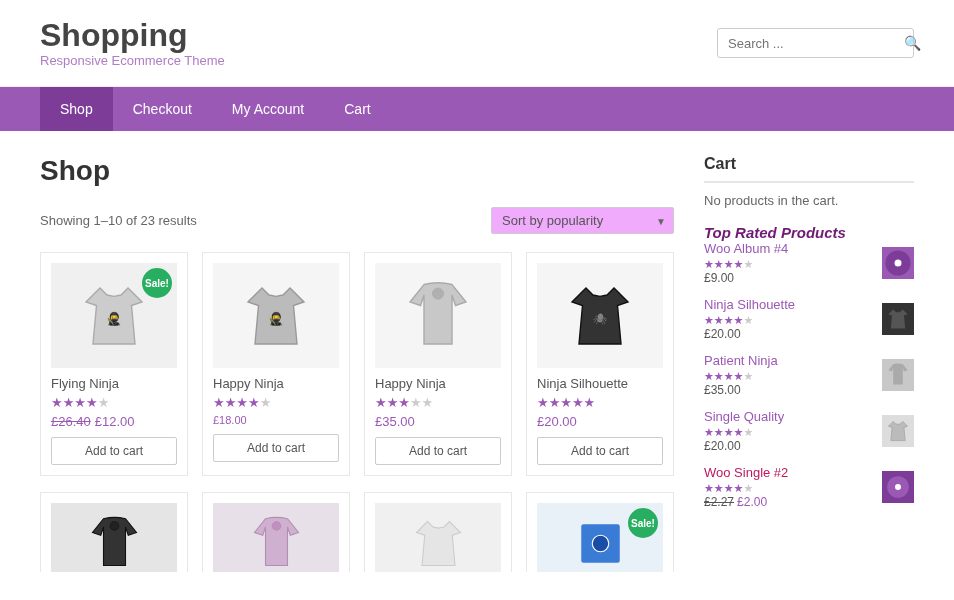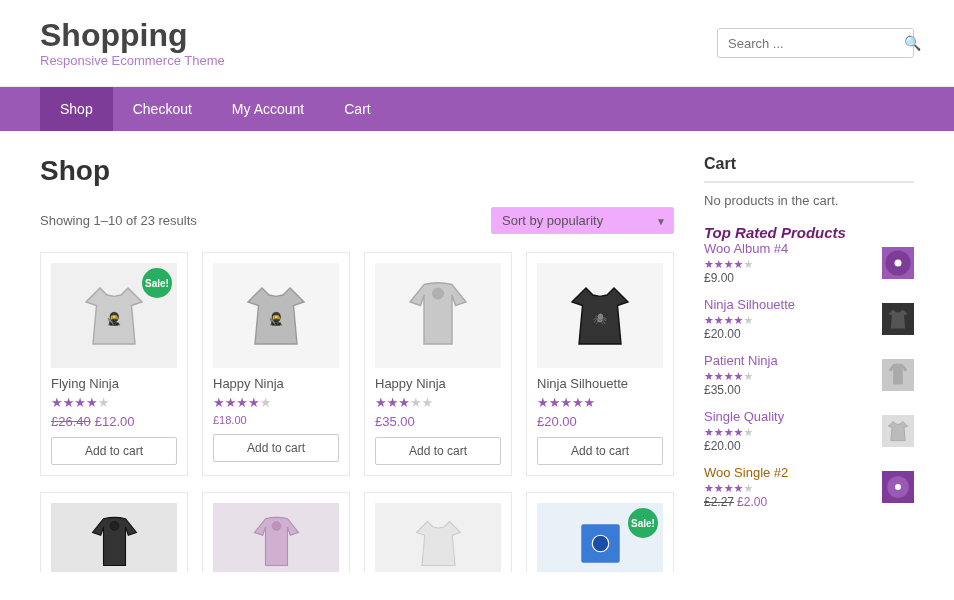--- a/index.html
+++ b/index.html
@@ -202,21 +202,21 @@
         </div>
         <div style="width:32px;height:32px;background:#ddd;margin-left:8px;display:flex;align-items:center;justify-content:center;">
           <svg width="24" height="24" viewBox="0 0 40 40">
               <polygon points="12,4 4,12 10,14 8,36 32,36 30,14 36,12 28,4 24,8 20,9 16,8" fill="#bbb" stroke="#999" stroke-width="1"></polygon>
             </svg>
         </div>
       </div>
 
       <div style="display:flex;align-items:center;justify-content:space-between;margin-bottom:12px;">
         <div style="flex:1;">
-          <div style="color:#a16207;font-size:13px;margin-bottom:2px;cursor:pointer;">Woo Single #2</div>
+          <div style="color:#be185d;font-size:13px;margin-bottom:2px;cursor:pointer;">Woo Single #2</div>
           <div style="font-size:11px;color:#9b59b6;">★★★★<span style="color:#ccc;">★</span></div>
           <div style="font-size:12px;color:#555;"><span style="text-decoration:line-through;margin-right:3px;">£2.27</span><span style="color:#9b59b6;">£2.00</span></div>
         </div>
         <div style="width:32px;height:32px;background:#7d3c98;margin-left:8px;display:flex;align-items:center;justify-content:center;">
           <svg width="24" height="24" viewBox="0 0 40 40">
               <circle cx="20" cy="20" r="18" fill="#9b59b6"></circle>
               <circle cx="20" cy="20" r="5" fill="#fff"></circle>
             </svg>
         </div>
       </div>

